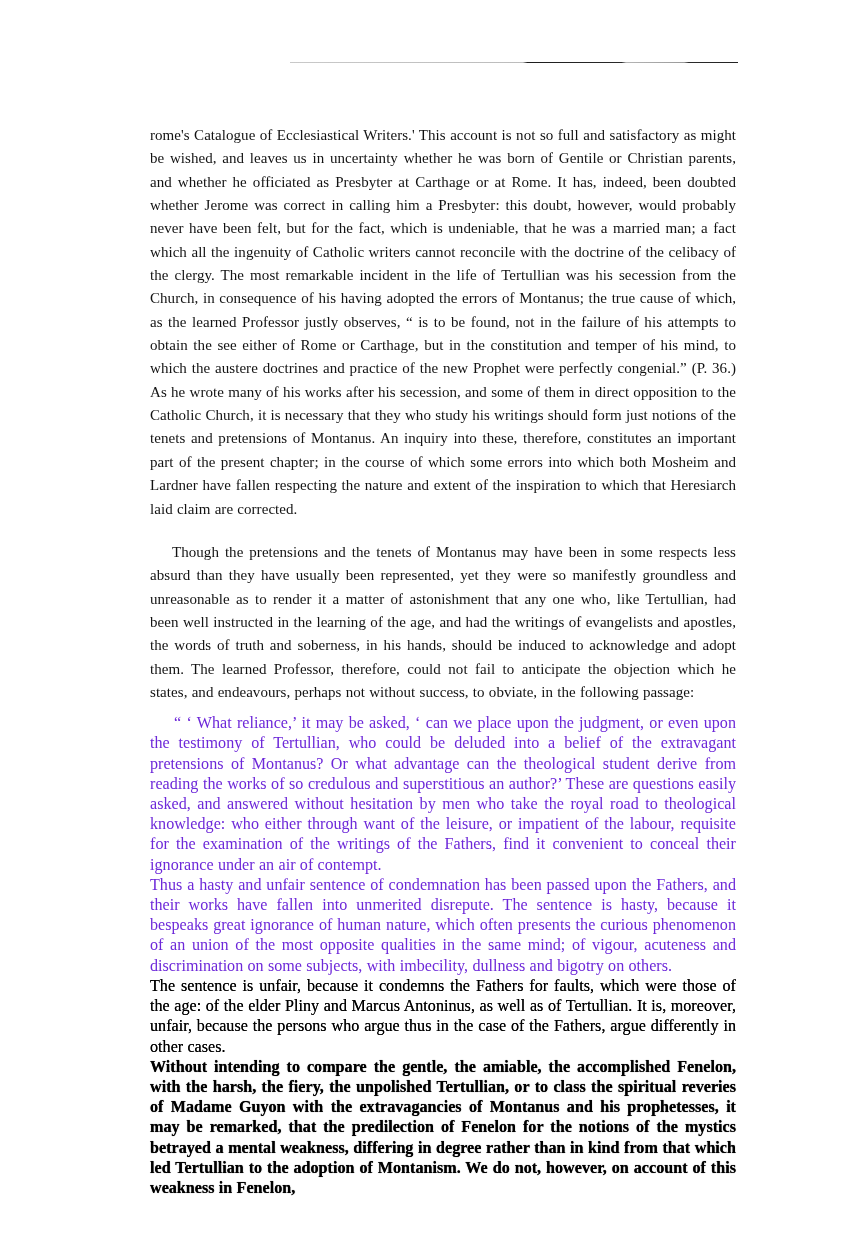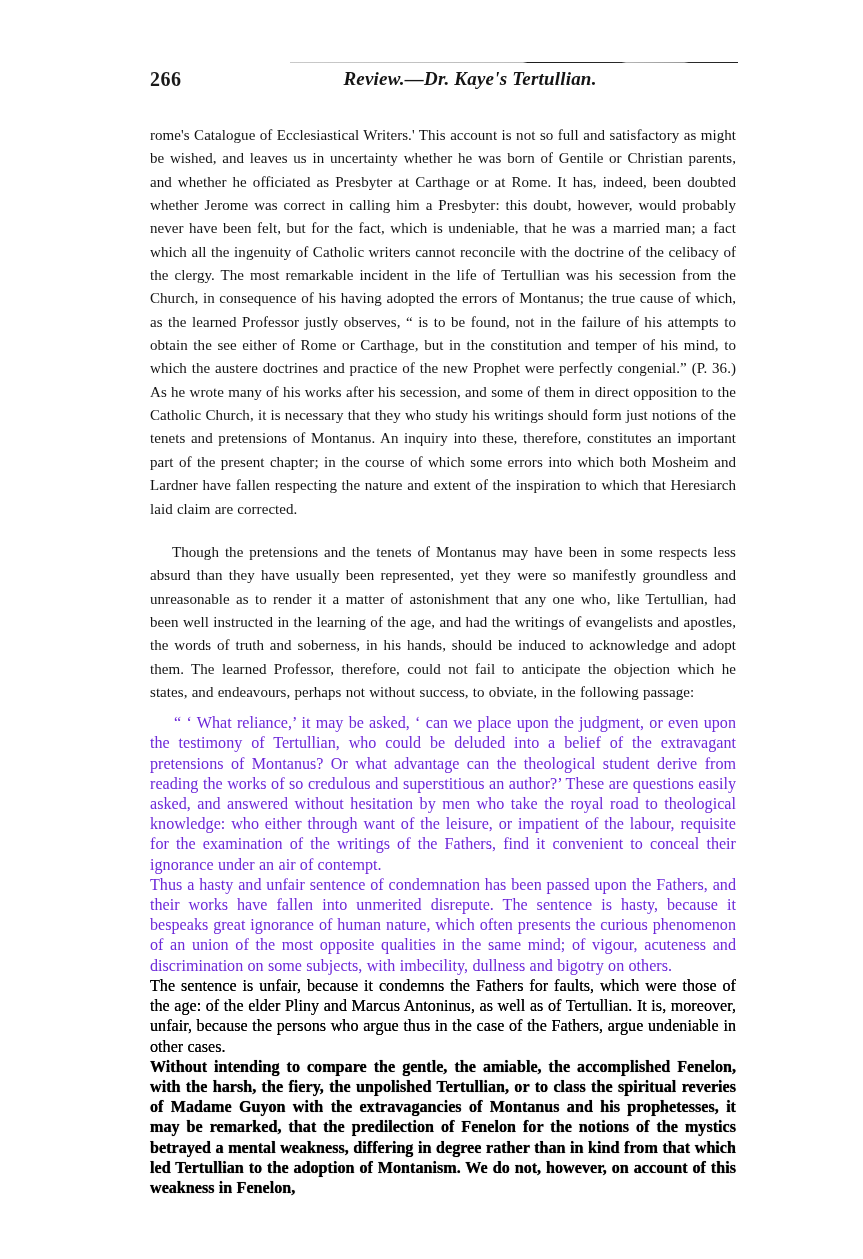--- a/index.html
+++ b/index.html
@@ -114,34 +114,30 @@
     text-shadow: 0 0 0.7px rgba(0,0,0,0.95);
   }
 </style>
 </head>
 <body>
 
 <div class="page">
 
   <div class="header-rule"></div>
 
-  <div class="header">
-    <div class="folio">266</div>
-    <div class="running-title">Review.—Dr. Kaye's Tertullian.</div>
-  </div>
 
   <div class="textblock">
 
     <p class="body-par first ink-1">rome's Catalogue of Ecclesiastical Writers.'   This account is not so full and satisfactory as might be wished, and leaves us in uncertainty whether he was born of Gentile or Christian parents, and whether he officiated as Presbyter at Carthage or at Rome.   It has, indeed, been doubted whether Jerome was correct in calling him a Presbyter: this doubt, however, would probably never have been felt, but for the fact, which is undeniable, that he was a married man; a fact which all the ingenuity of Catholic writers cannot reconcile with the doctrine of the celibacy of the clergy.   The most remarkable incident in the life of Tertullian was his secession from the Church, in consequence of his having adopted the errors of Montanus; the true cause of which, as the learned Professor justly observes, “ is to be found, not in the failure of his attempts to obtain the see either of Rome or Carthage, but in the constitution and temper of his mind, to which the austere doctrines and practice of the new Prophet were perfectly congenial.”   (P. 36.)   As he wrote many of his works after his secession, and some of them in direct opposition to the Catholic Church, it is necessary that they who study his writings should form just notions of the tenets and pretensions of Montanus. An inquiry into these, therefore, constitutes an important part of the present chapter; in the course of which some errors into which both Mosheim and Lardner have fallen respecting the nature and extent of the inspiration to which that Heresiarch laid claim are corrected.</p>
 
     <p class="body-par ink-1">Though the pretensions and the tenets of Montanus may have been in some respects less absurd than they have usually been represented, yet they were so manifestly groundless and unreasonable as to render it a matter of astonishment that any one who, like Tertullian, had been well instructed in the learning of the age, and had the writings of evangelists and apostles, the words of truth and soberness, in his hands, should be induced to acknowledge and adopt them.   The learned Professor, therefore, could not fail to anticipate the objection which he states, and endeavours, perhaps not without success, to obviate, in the following passage:</p>
 
     <p class="quote-par ink-2">“ ‘ What reliance,’ it may be asked, ‘ can we place upon the judgment, or even upon the testimony of Tertullian, who could be deluded into a belief of the extravagant pretensions of Montanus? Or what advantage can the theological student derive from reading the works of so credulous and superstitious an author?’   These are questions easily asked, and answered without hesitation by men who take the royal road to theological knowledge: who either through want of the leisure, or impatient of the labour, requisite for the examination of the writings of the Fathers, find it convenient to conceal their ignorance under an air of contempt.   </p>
 
     <p class="quote-par ink-2" style="text-indent:0; margin-top:0;">Thus a hasty and unfair sentence of condemnation has been passed upon the Fathers, and their works have fallen into unmerited disrepute.   The sentence is hasty, because it bespeaks great ignorance of human nature, which often presents the curious phenomenon of an union of the most opposite qualities in the same mind; of vigour, acuteness and discrimination on some subjects, with imbecility, dullness and bigotry on others.   </p>
 
-    <p class="quote-par ink-3" style="text-indent:0; margin-top:0;">The sentence is unfair, because it condemns the Fathers for faults, which were those of the age: of the elder Pliny and Marcus Antoninus, as well as of Tertullian.   It is, moreover, unfair, because the persons who argue thus in the case of the Fathers, argue undeniable in other cases.   </p>
+    <p class="quote-par ink-3" style="text-indent:0; margin-top:0;">The sentence is unfair, because it condemns the Fathers for faults, which were those of the age: of the elder Pliny and Marcus Antoninus, as well as of Tertullian.   It is, moreover, unfair, because the persons who argue thus in the case of the Fathers, argue differently in other cases.   </p>
 
     <p class="quote-par ink-4" style="text-indent:0; margin-top:0;">Without intending to compare the gentle, the amiable, the accomplished Fenelon, with the harsh, the fiery, the unpolished Tertullian, or to class the spiritual reveries of Madame Guyon with the extravagancies of Montanus and his prophetesses, it may be remarked, that the predilection of Fenelon for the notions of the mystics betrayed a mental weakness, differing in degree rather than in kind from that which led Tertullian to the adoption of Montanism.   We do not, however, on account of this weakness in Fenelon,</p>
 
   </div>
 
 </div>
 
 </body></html>

